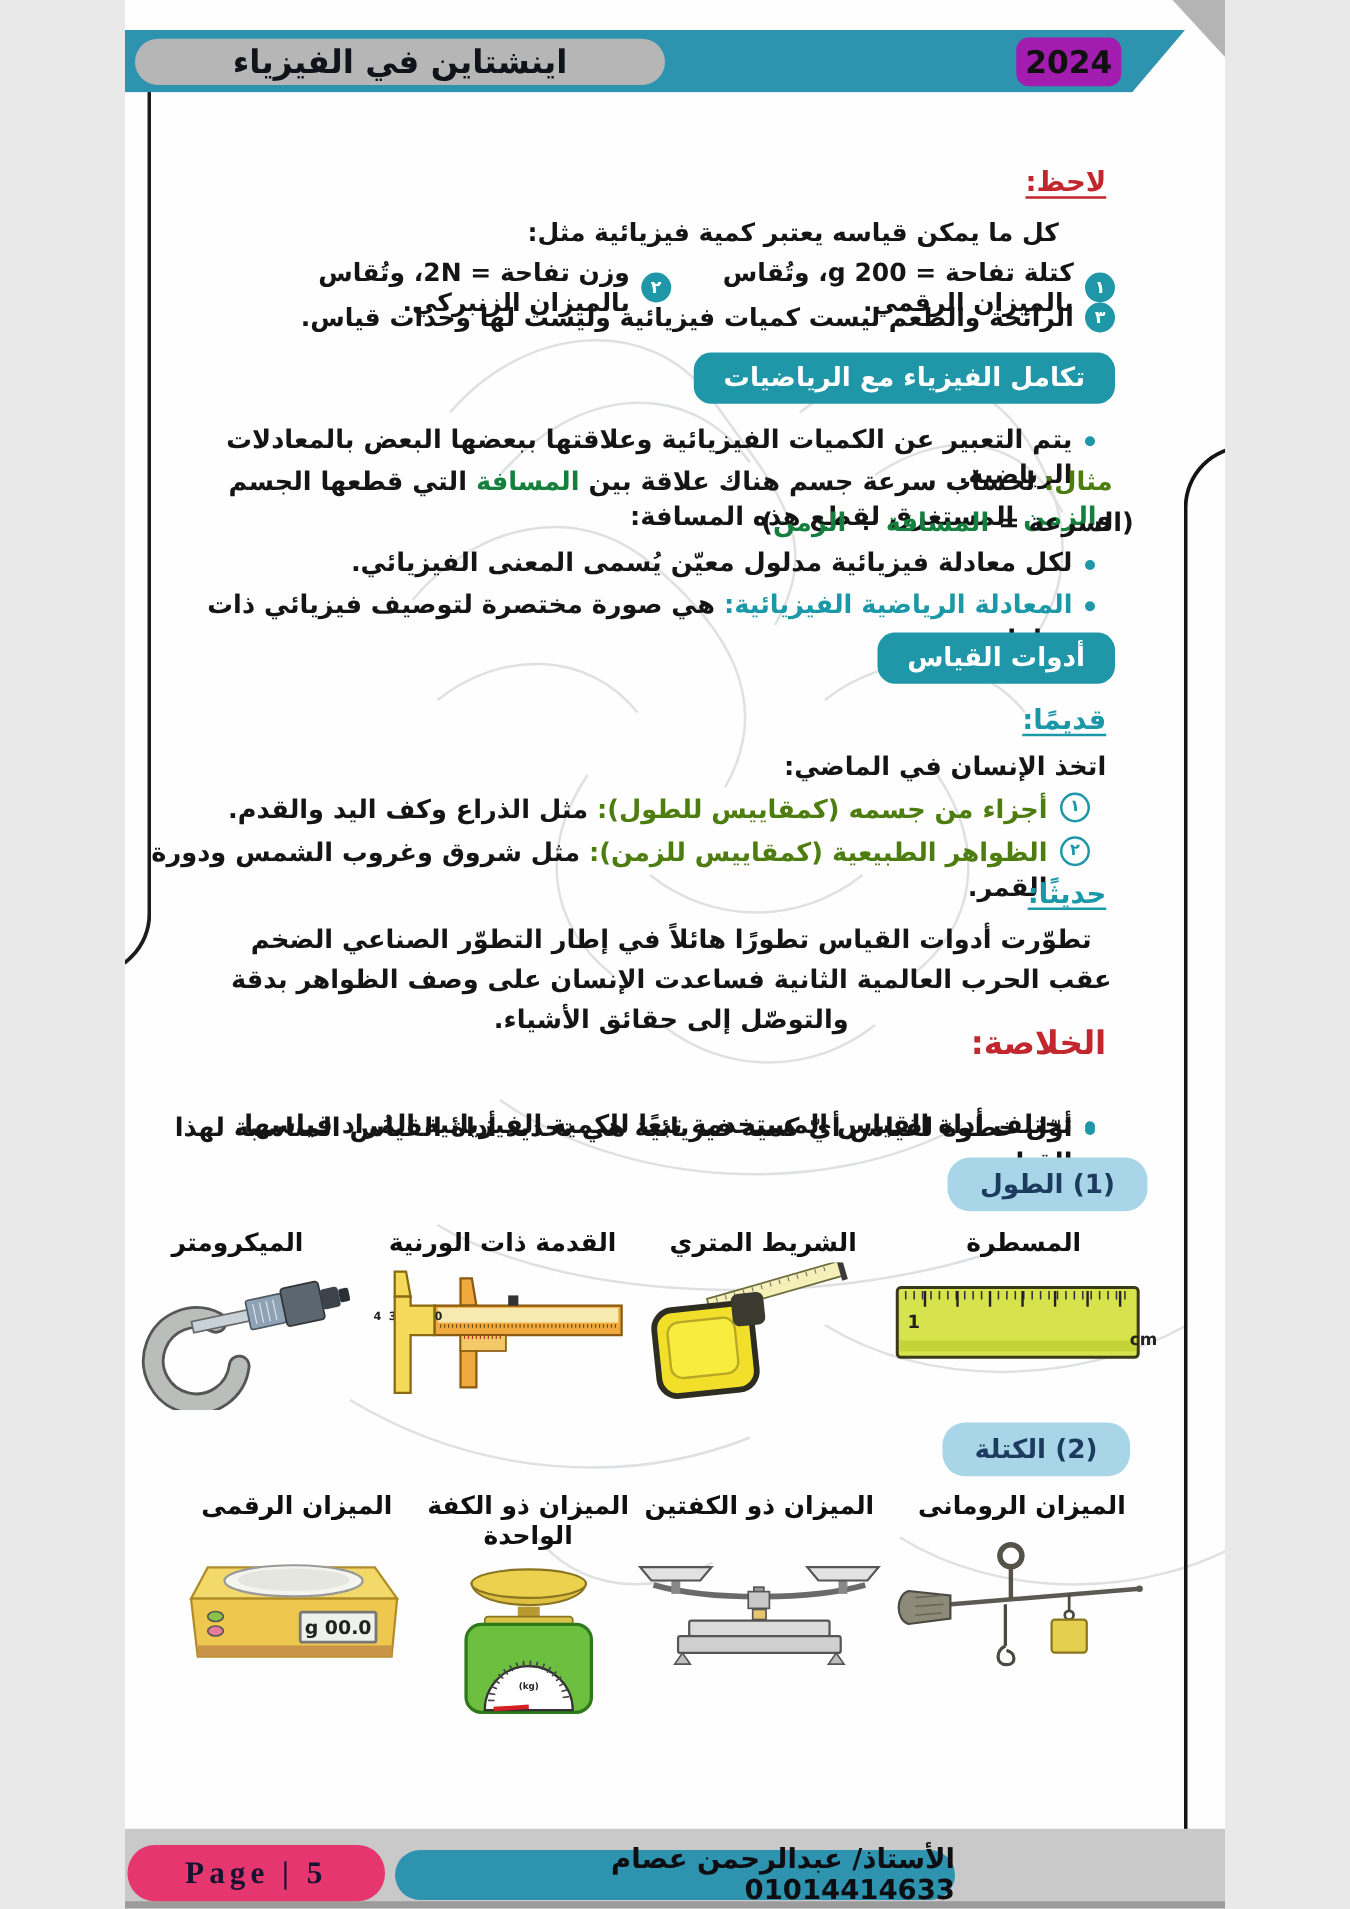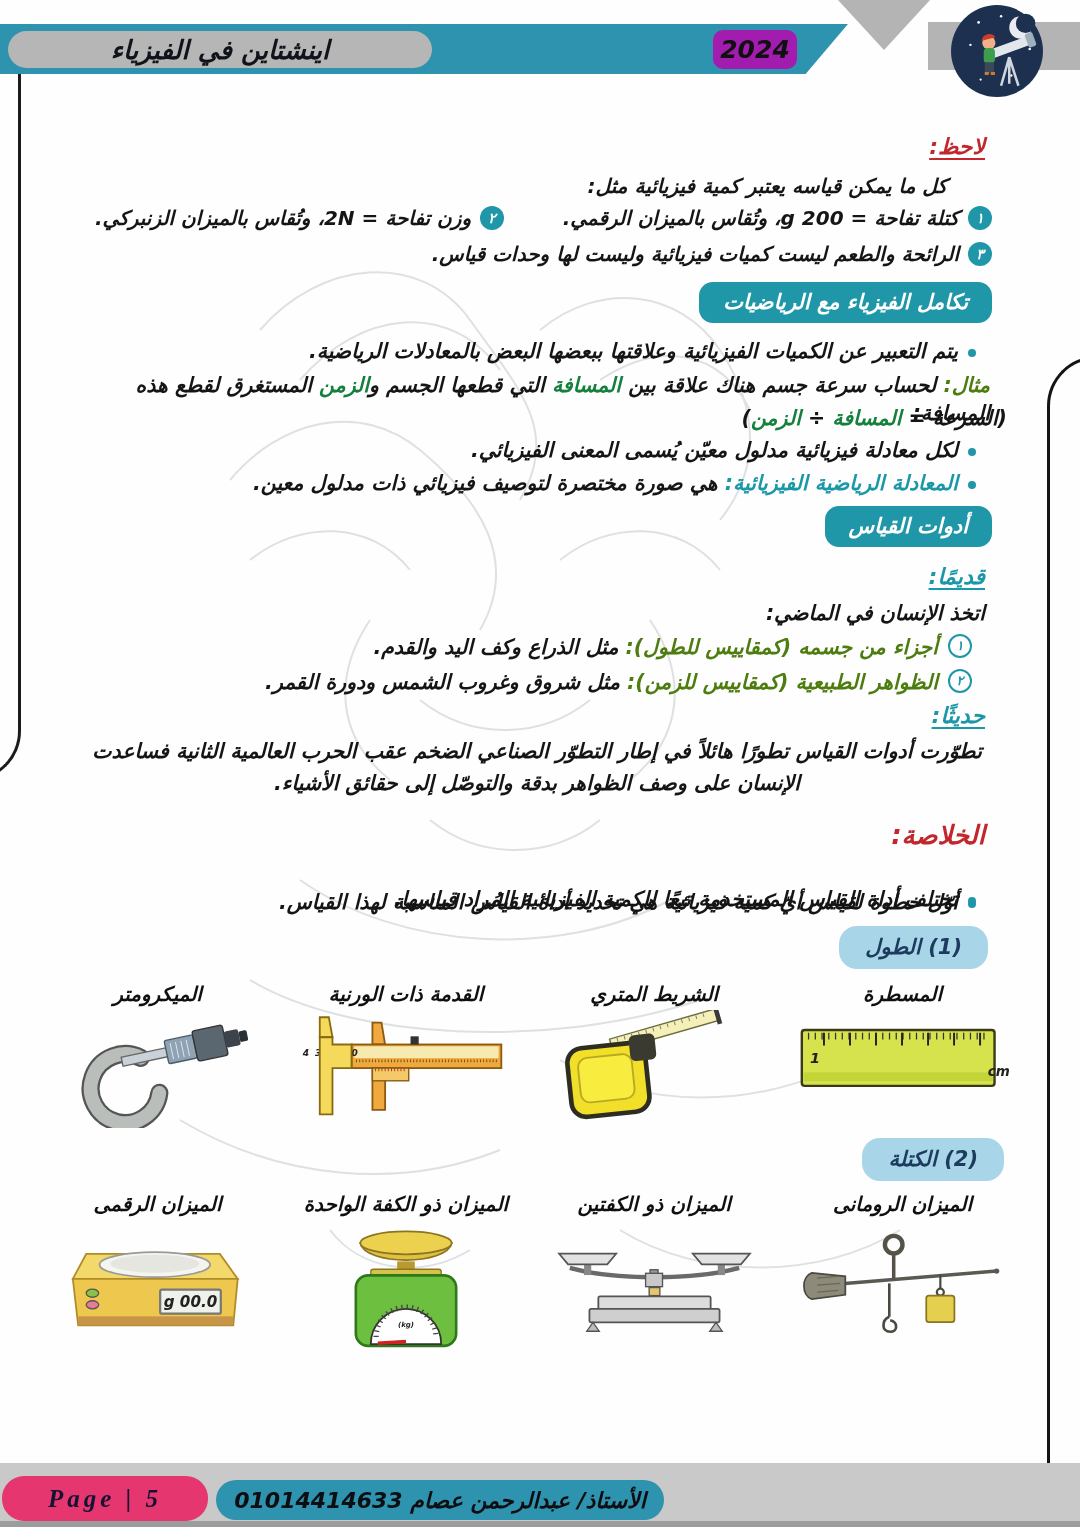--- a/index.html
+++ b/index.html
@@ -1,17 +1,17 @@
 <!DOCTYPE html>
 <html lang="ar" dir="rtl"><head>
 <meta charset="utf-8">
 <style>
   html,body{margin:0;padding:0;background:#e9e9e9;}
-  .page{position:relative;width:1080px;height:1527px;background:#fefefe;overflow:hidden;
-        direction:rtl;font-family:"DejaVu Sans",sans-serif;font-weight:700;color:#151515;margin:0 auto;font-style:italic;}
+  .page{position:relative;width:880px;height:1527px;background:#fefefe;overflow:hidden;
+        direction:rtl;font-family:"DejaVu Sans",sans-serif;font-weight:700;color:#151515;margin:0 auto;}
   .abs{position:absolute;}
   
   .header-band{position:absolute;top:24px;left:0;width:848px;height:50px;background:#2e93ae;
                clip-path:polygon(0 0,100% 0,95% 100%,0 100%);}
   .title-pill{position:absolute;top:31px;left:8px;width:424px;height:37px;background:#b6b6b6;border-radius:19px;
               display:flex;align-items:center;justify-content:center;font-size:26px;color:#10131a;}
   .year-badge{position:absolute;top:30px;left:713px;width:84px;height:39px;background:#a21caf;border-radius:10px;
               display:flex;align-items:center;justify-content:center;font-size:25px;color:#101010;}
   .corner-tri{position:absolute;top:0;left:838px;width:0;height:0;
               border-left:46px solid transparent;border-right:46px solid transparent;border-top:50px solid #b4b4b4;}
@@ -170,21 +170,21 @@
   <div class="abs h-red2" style="top:820px;right:95px;">الخلاصة:</div>
   <div class="b-row" style="top:854px;margin-top:32px;">
     <span class="dot"></span>
     <span>تختلف أداة القياس المستخدمة تبعًا للكمية الفيزيائية المُراد قياسها.</span>
   </div>
   <div class="b-row" style="top:889px;">
     <span class="dot"></span>
     <span>أوّل خطوة لقياس أيّ كمية فيزيائية هي تحديد أداة القياس المناسبة لهذا القياس.</span>
   </div>
 
-  <div class="badge-light" style="top:926px;right:92px;">(1) الطول</div>
+  <div class="badge-light" style="top:926px;right:62px;">(1) الطول</div>
   <div class="inst-row" style="top:982px;">
 
     <div class="inst-col">
       <div class="inst-label">المسطرة</div>
       <svg width="212" height="92" viewBox="0 0 220 90">
         <rect x="5" y="18" width="200" height="58" rx="3" fill="#d6e34c" stroke="#3a3a1a" stroke-width="2.5"></rect>
         <rect x="7" y="62" width="196" height="9" fill="#c2d438"></rect>
         <path d="M12 21v7M19 21v7M26 21v7M33 21v7M40 21v7M47 21v7M54 21v7M61 21v7M68 21v7M75 21v7M82 21v7M89 21v7M96 21v7M103 21v7M110 21v7M117 21v7M124 21v7M131 21v7M138 21v7M145 21v7M152 21v7M159 21v7M166 21v7M173 21v7M180 21v7M187 21v7M194 21v7" stroke="#333" stroke-width="1.3"></path>
         <path d="M28 21v13M55 21v13M82 21v13M109 21v13M136 21v13M163 21v13M190 21v13" stroke="#222" stroke-width="2"></path>
         <text x="24" y="52" font-size="15" font-weight="bold" fill="#222" textLength="170" lengthAdjust="spacing">1 2 3 4 5 6 7</text>

